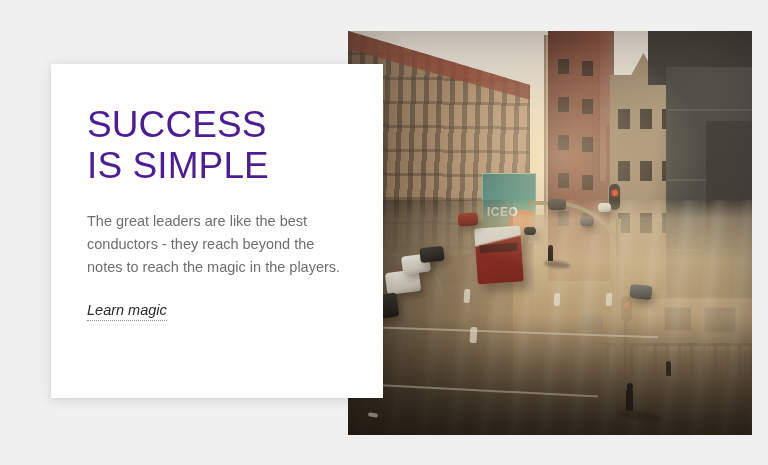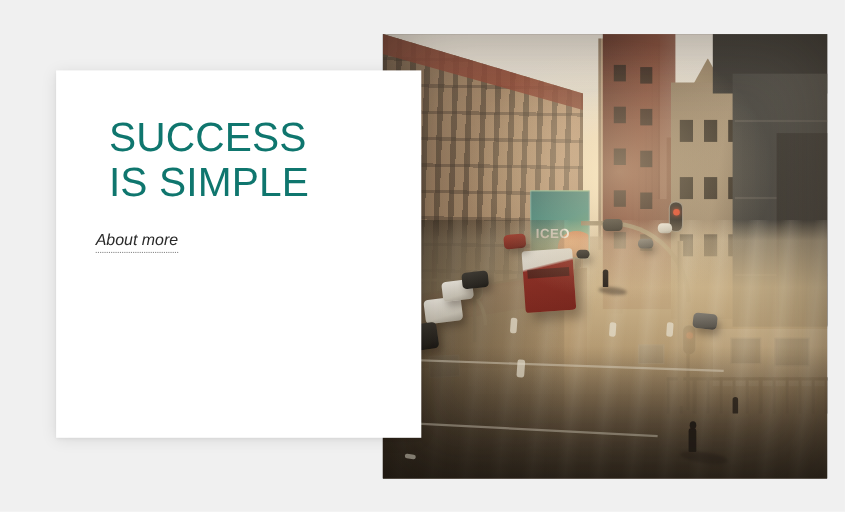--- a/index.html
+++ b/index.html
@@ -470,23 +470,23 @@
     color: #1c1c1c;
     letter-spacing: .2px;
     margin: 0 0 26px 0;
   }
 
   .headline {
     font-family: "Liberation Sans", sans-serif;
     font-weight: 300;
     font-size: 37px;
     line-height: 41px;
-    color: #0f766e;
+    color: #4c1d95;
     letter-spacing: .1px;
-    margin: 0 0 24px 12px;
+    margin: 0 0 24px 0;
     white-space: pre-line;
   }
 
   .body-copy {
     font-family: "Liberation Sans", sans-serif;
     font-size: 14.5px;
     line-height: 23px;
     color: #6e6e6e;
     margin: 0 0 22px 0;
     max-width: 262px;
@@ -629,16 +629,17 @@
     <div class="person" style="left:18px; top:236px; width:4px; height:13px; opacity:.85;"></div>
     <div class="person" style="left:318px; top:330px; width:5px; height:15px; opacity:.8;"></div>
 
     <div class="photo-grain"></div>
     <div class="photo-vignette"></div>
   </div>
 
   <div class="card">
     <h1 class="headline">SUCCESS
 IS SIMPLE</h1>
-    <a class="learn-more" href="#">About more</a>
+    <p class="body-copy">The great leaders are like the best conductors - they reach beyond the notes to reach the magic in the players.</p>
+    <a class="learn-more" href="#">Learn magic</a>
   </div>
 
 </div>
 
 </body></html>

